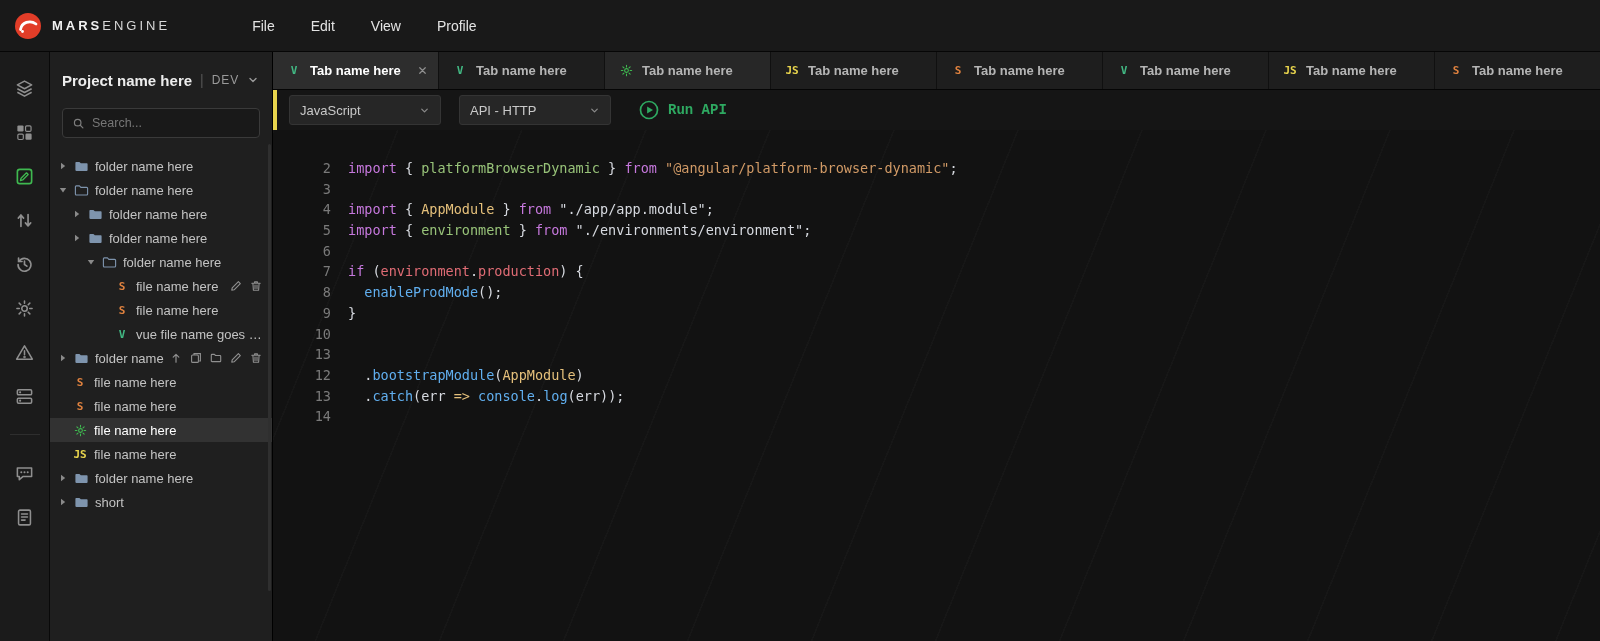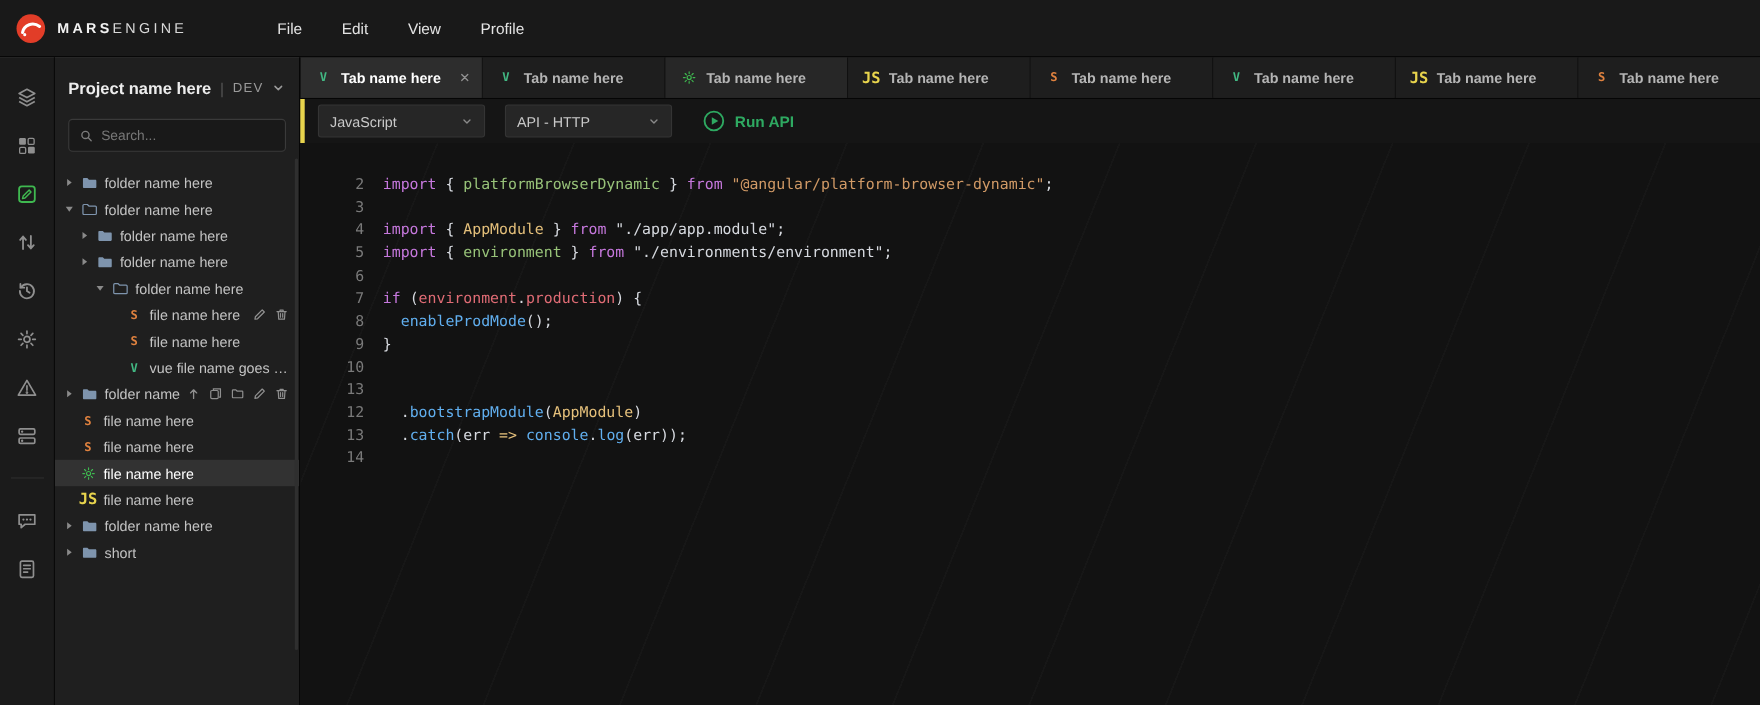--- a/index.html
+++ b/index.html
@@ -42,21 +42,21 @@
   .sinput::placeholder { color:#777; }
 
   .tree { padding-top:6px; overflow:hidden; }
   .trow { height:24px; display:flex; align-items:center; gap:6px; padding-right:10px; color:#c3c3c3; font-size:13px; cursor:pointer; white-space:nowrap; }
   .trow.selected { background:#323232; color:#fff; }
   .caret { width:10px; flex:none; color:#8a8a8a; display:inline-flex; justify-content:center; }
   .caret svg { width:8px; height:8px; }
   .ficon { flex:none; color:#7e94ad; display:inline-flex; }
   .ficon svg { width:15px; height:15px; }
   .badge { width:16px; flex:none; display:inline-flex; justify-content:center; align-items:center; font-weight:700; font-size:11px; font-family:"DejaVu Sans Mono", monospace; }
-  .badge.js { font-size:14px; }
+  .badge.js { font-size:11px; }
   .badge svg { width:13px; height:13px; }
   .tlabel { overflow:hidden; text-overflow:ellipsis; }
   .actions { margin-left:auto; display:flex; gap:8px; color:#8f8f8f; align-items:center; }
   .actions span { display:inline-flex; cursor:pointer; }
   .actions svg { width:12px; height:12px; }
 
   
   .main { flex:1; display:flex; flex-direction:column; min-width:0; background:#121212; }
   .tabbar { height:38px; flex:none; background:#181818; display:flex; border-bottom:1px solid #050505; overflow:hidden; }
   .tab { width:166px; flex:none; display:flex; align-items:center; gap:8px; padding:0 10px 0 13px; background:#1e1e1e; border-right:1px solid #101010; color:#b5b5b5; font-size:13px; font-weight:600; cursor:pointer; white-space:nowrap; }
@@ -435,21 +435,21 @@
             </span>
         </div>
         <div class="select">
           <span>API - HTTP</span>
           <span class="chev">
               <svg viewBox="0 0 16 16" fill="none" stroke="currentColor" stroke-width="1.8" stroke-linecap="round" stroke-linejoin="round">
                 <path d="m4 6 4 4 4-4"></path>
               </svg>
             </span>
         </div>
-        <div class="run" id="run-btn" style="color: rgb(46, 169, 97);">
+        <div class="run" id="run-btn" style="color: rgb(46, 169, 97); font-family: Liberation Mono, monospace;">
           <span class="play">
               <svg viewBox="0 0 20 20">
                 <circle cx="10" cy="10" r="8.5" fill="none" stroke="#2ea961" stroke-width="1.7"></circle>
                 <path d="M8.1 6.6v6.8L14 10Z" fill="#2ea961"></path>
               </svg>
             </span>
           <span>Run API</span>
         </div>
       </div>
 

